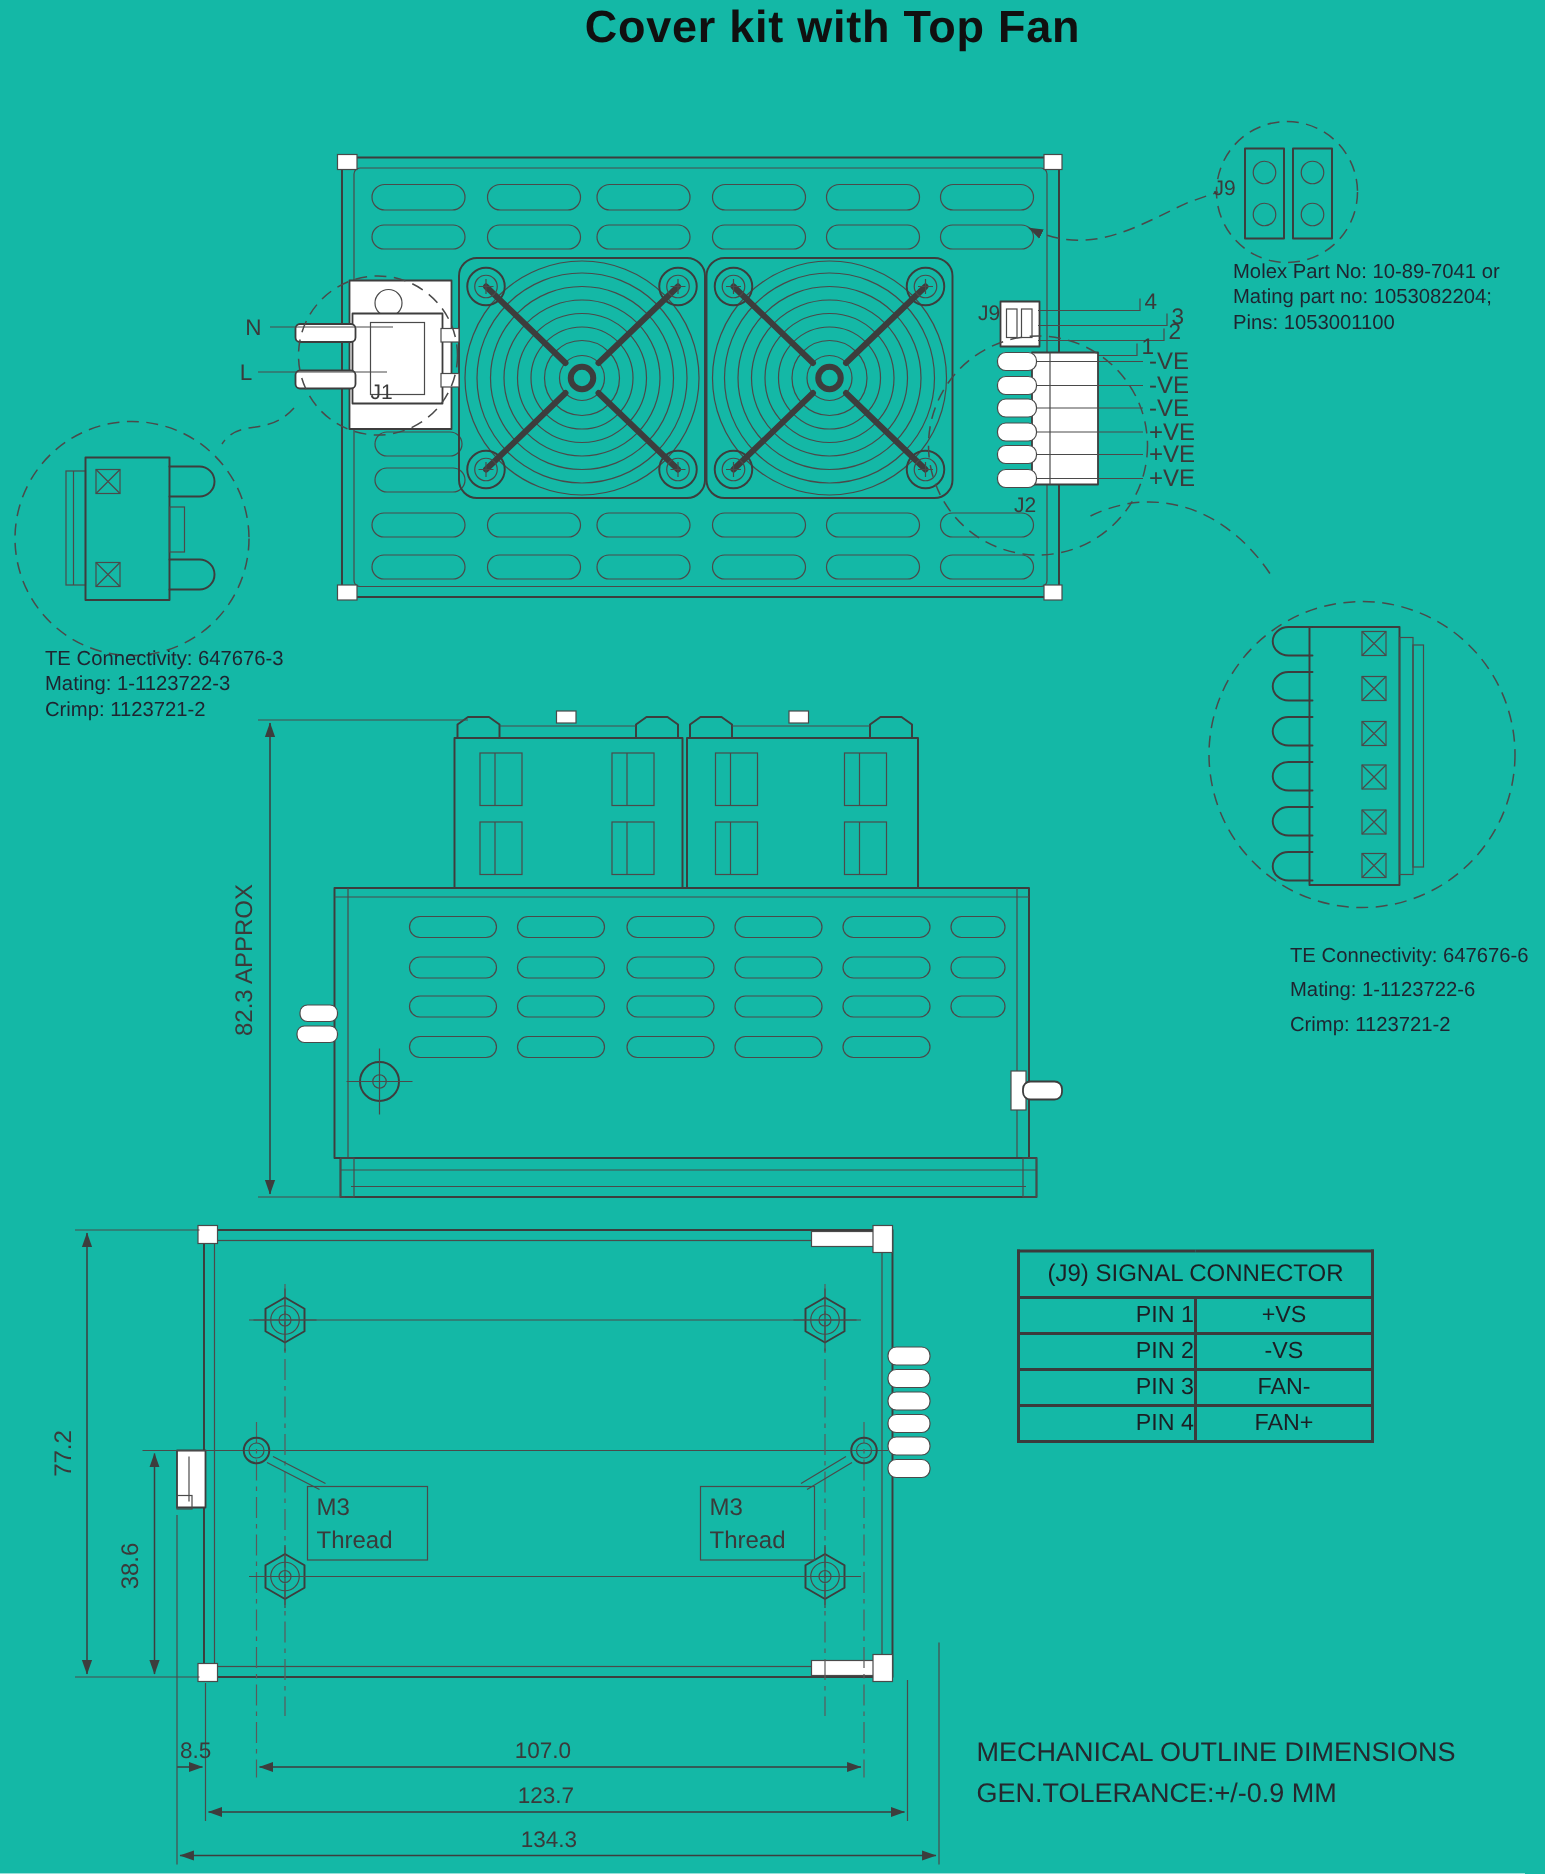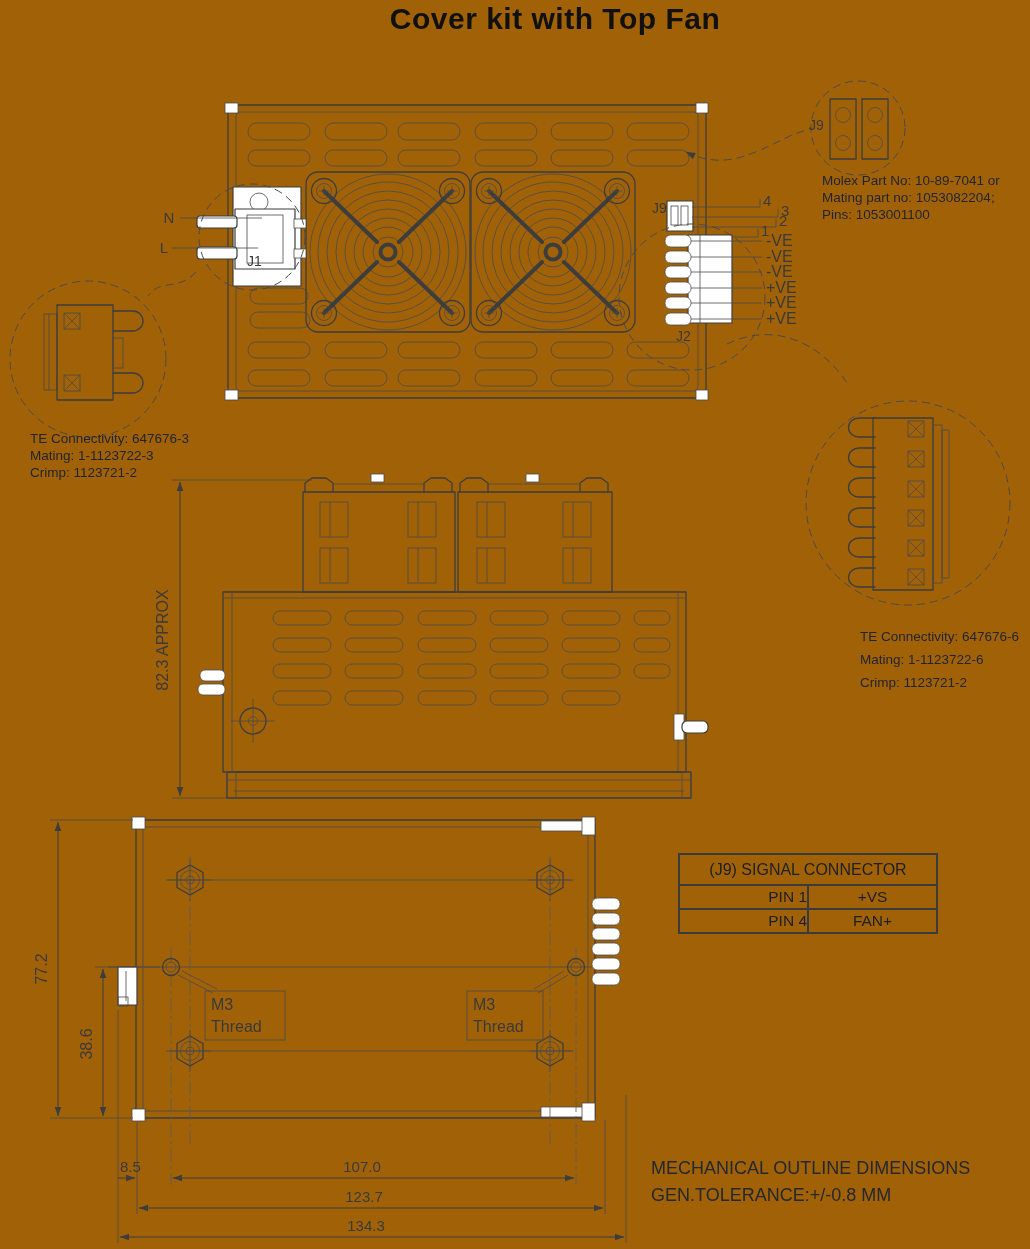--- a/index.html
+++ b/index.html
@@ -1,36 +1,36 @@
 <!DOCTYPE html>
 <html><head>
 <meta charset="utf-8">
 <title>Cover kit with Top Fan</title>
 <style>
   html,body{margin:0;padding:0;background:#fff;}
-  #page{position:relative;width:1030px;height:1249px;background:#a16207;overflow:hidden;
+  #page{position:relative;width:1030px;height:1249px;background:#14b8a6;overflow:hidden;
         font-family:"Liberation Sans",sans-serif;}
   #title{position:absolute;left:80px;top:2px;width:950px;text-align:center;
          font-size:30px;font-weight:bold;color:#101010;letter-spacing:.5px;}
   svg{position:absolute;left:0;top:0;}
   .ln{fill:none;stroke:#3d3d3d;stroke-width:1.3;stroke-linejoin:round;stroke-linecap:round;}
   .tn{fill:none;stroke:#4a4a4a;stroke-width:.8;}
   .wf{fill:#fff;stroke:#3d3d3d;stroke-width:1.2;stroke-linejoin:round;}
   .wt{fill:#fff;stroke:#4a4a4a;stroke-width:.8;}
   .dsh{fill:none;stroke:#4a4a4a;stroke-width:1;stroke-dasharray:8 5;}
   .ctr{fill:none;stroke:#5a5a5a;stroke-width:.8;stroke-dasharray:14 4 3 4;}
   .dim{fill:none;stroke:#3d3d3d;stroke-width:1;}
   text{font-family:"Liberation Sans",sans-serif;}
   .cad{fill:#3a3a3a;font-size:15px;}
   .cadS{fill:#3a3a3a;font-size:14px;}
   .cadB{fill:#3a3a3a;font-size:16px;}
   .note{fill:#1f2430;font-size:13.5px;}
   
-  .sig-table{position:absolute;left:678px;top:833px;width:260px;border-collapse:collapse;
-             color:#1c1f24;margin-top:20px;}
+  .sig-table{position:absolute;left:678px;top:833px;width:238px;border-collapse:collapse;
+             color:#1c1f24;}
   .sig-table th,.sig-table td{border:2px solid #3b3b3b;font-weight:normal;
              font-size:15.5px;padding:0;}
   .sig-table th{height:29px;font-size:16px;}
   .sig-table td{height:22px;}
   .sig-table td.pin{padding-left:10px;text-align:right;width:50%;}
   .sig-table td.sig{text-align:center;}
   
   #mech-notes{position:absolute;left:651px;top:1155px;width:370px;color:#25282e;
               font-size:18px;line-height:27px;}
 </style>
@@ -406,23 +406,31 @@
   <table class="sig-table">
     <tbody>
         <tr>
           <th colspan="2">(J9) SIGNAL CONNECTOR</th>
         </tr>
     <tr>
       <td class="pin">PIN 1</td>
       <td class="sig">+VS</td>
         </tr>
     <tr>
+      <td class="pin">PIN 2</td>
+      <td class="sig">-VS</td>
+        </tr>
+    <tr>
+      <td class="pin">PIN 3</td>
+      <td class="sig">FAN-</td>
+        </tr>
+    <tr>
       <td class="pin">PIN 4</td>
       <td class="sig">FAN+</td>
         </tr>
   </tbody>
     </table>
 
   <div id="mech-notes">
     <div>MECHANICAL OUTLINE DIMENSIONS</div>
-    <div>GEN.TOLERANCE:+/-0.8 MM</div>
+    <div>GEN.TOLERANCE:+/-0.9 MM</div>
   </div>
 </div>
 
 </body></html>

